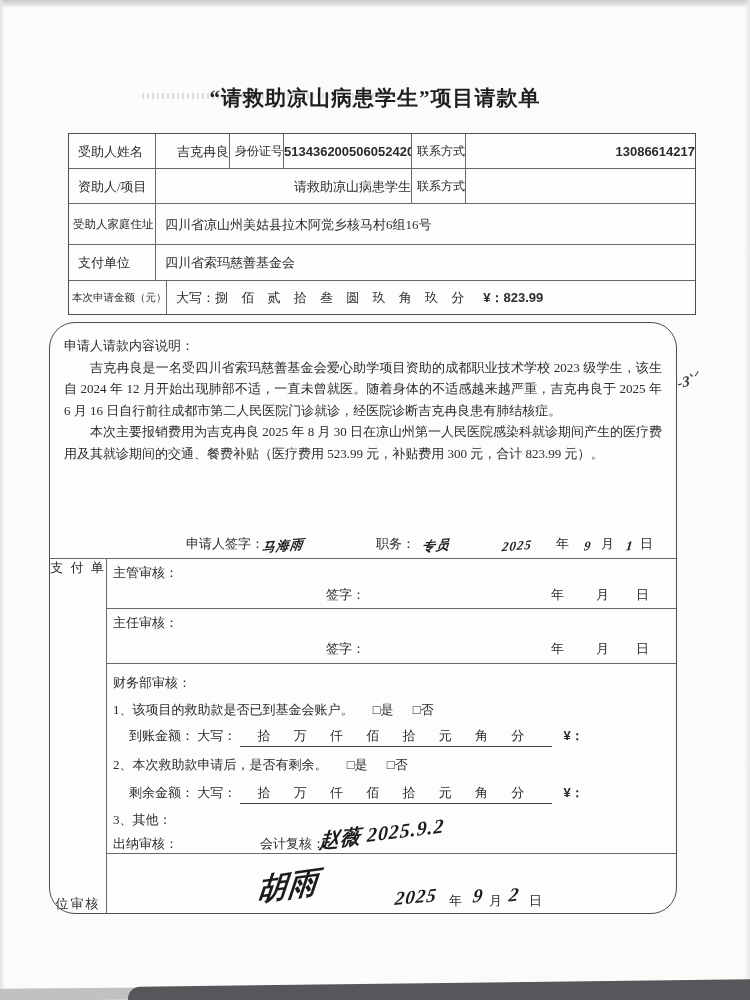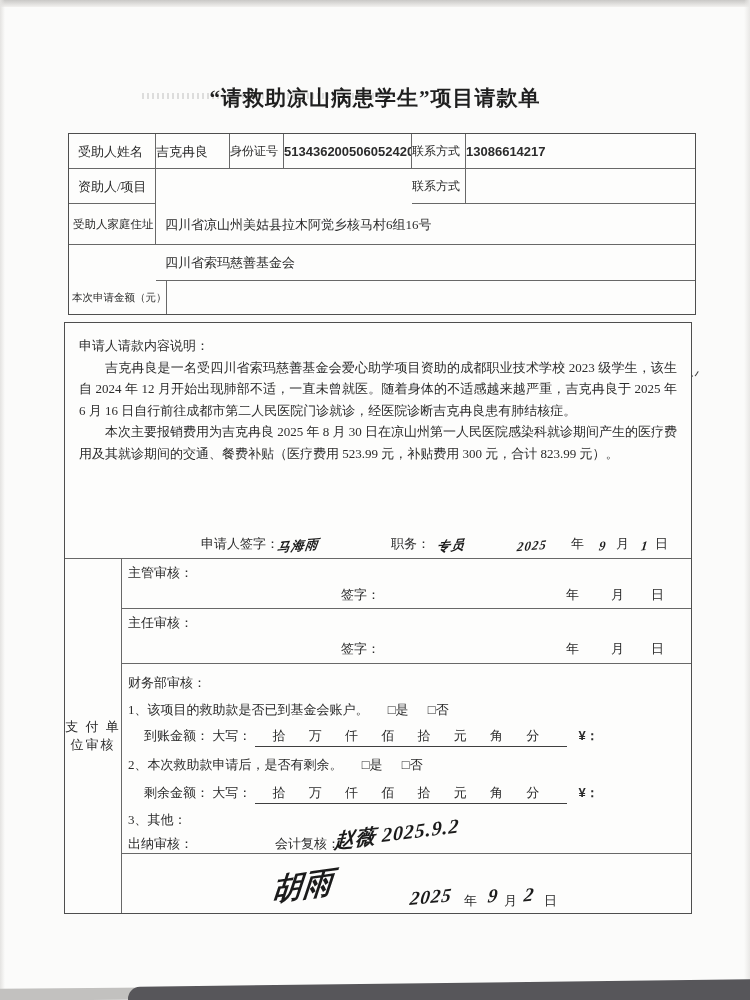--- a/index.html
+++ b/index.html
@@ -22,33 +22,33 @@
   .title{left:0;top:84px;width:750px;text-align:center;font-size:21px;font-weight:bold;letter-spacing:1px;color:#1f1f1f;}
   
   .pnote{left:668px;top:372px;font-size:15px;color:#3a3a3a;transform:rotate(-14deg) skewX(-6deg);font-style:italic;font-weight:bold;}
   .pnote sup{font-size:9px;}
   
   .tbl{border:1.2px solid #4e4e4e;background:#fdfdfc;}
   .cell{position:absolute;box-sizing:border-box;font-size:13px;overflow:hidden;white-space:nowrap;}
   .br{border-right:1px solid #686868;}
   .bb{border-bottom:1px solid #686868;}
   .lab{padding-left:9px;}
-  .ctr{text-align:left;}
+  .ctr{text-align:right;}
   .num{font-family:"Liberation Sans","DejaVu Sans",sans-serif;font-size:13px;}
   
   .stmt{padding:12px 14px 0 14px;font-size:13px;line-height:21.5px;text-align:justify;}
   .stmt p{margin:0;text-indent:2em;}
   .stmt .hd{text-indent:0;}
   
   .hw{display:inline-block;font-style:italic;font-weight:bold;color:#1b1b1b;
       transform:rotate(-5deg) skewX(-12deg);letter-spacing:1px;}
   .hw-md{font-size:19px;}
   .hw-lg{font-size:30px;transform:rotate(-8deg) skewX(-14deg);}
   
-  .sideLbl{display:flex;flex-direction:column;justify-content:center;align-items:center;font-size:13px;line-height:18px;letter-spacing:2px;}
+  .sideLbl{display:flex;flex-direction:column;justify-content:space-between;align-items:center;font-size:13px;line-height:18px;letter-spacing:2px;}
   .sigrow span{position:absolute;font-size:13px;}
   .uline{display:inline-block;border-bottom:1.2px solid #3f3f3f;padding:0 18px 1px 18px;letter-spacing:10px;}
   .chk{margin-left:16px;}
 </style>
 </head>
 <body>
 
 <div class="abs scan-top"></div>
 <div class="abs scan-left"></div>
 <div class="abs scan-right"></div>
@@ -61,32 +61,37 @@
 <div class="abs tbl" style="left:68px;top:133px;width:626px;height:180px;">
 
   <div class="cell br bb lab" style="left:0;top:0;width:87px;height:35px;line-height:35px;">受助人姓名</div>
   <div class="cell br bb ctr" style="left:87px;top:0;width:74px;height:35px;line-height:35px;">吉克冉良</div>
   <div class="cell br bb ctr" style="left:161px;top:0;width:54px;height:35px;line-height:35px;font-size:12px;">身份证号</div>
   <div class="cell br bb ctr num" style="left:215px;top:0;width:128px;height:35px;line-height:35px;font-weight:bold;">513436200506052420</div>
   <div class="cell br bb ctr" style="left:343px;top:0;width:54px;height:35px;line-height:35px;font-size:12px;">联系方式</div>
   <div class="cell bb ctr num" style="left:397px;top:0;width:229px;height:35px;line-height:35px;font-weight:bold;">13086614217</div>
 
   <div class="cell br bb lab" style="left:0;top:35px;width:87px;height:35px;line-height:35px;">资助人/项目</div>
+  <div class="cell br bb ctr" style="left:87px;top:35px;width:256px;height:35px;line-height:35px;">请救助凉山病患学生</div>
   <div class="cell br bb ctr" style="left:343px;top:35px;width:54px;height:35px;line-height:35px;font-size:12px;">联系方式</div>
   <div class="cell bb" style="left:397px;top:35px;width:229px;height:35px;line-height:35px;"></div>
 
   <div class="cell br bb" style="left:0;top:70px;width:87px;height:41px;line-height:41px;font-size:11.5px;padding-left:4px;">受助人家庭住址</div>
   <div class="cell bb lab" style="left:87px;top:70px;width:539px;height:41px;line-height:41px;">四川省凉山州美姑县拉木阿觉乡核马村6组16号</div>
 
+  <div class="cell br bb lab" style="left:0;top:111px;width:87px;height:36px;line-height:36px;">支付单位</div>
   <div class="cell br" style="left:0;top:147px;width:98px;height:33px;line-height:33px;font-size:10.5px;padding-left:3px;">本次申请金额（元）</div>
 
   <div class="cell bb lab" style="left:87px;top:111px;width:539px;height:36px;line-height:36px;">四川省索玛慈善基金会</div>
+  <div class="cell lab" style="left:98px;top:147px;width:528px;height:33px;line-height:33px;">
+    <span>大写：</span><span style="letter-spacing:5px;">捌 佰 贰 拾 叁 圆 玖 角 玖 分</span><span class="num" style="margin-left:14px;font-weight:bold;">¥：823.99</span>
+  </div>
 </div>
 
-<div class="abs tbl" style="left:64px;top:322px;width:626px;height:590px;">
+<div class="abs tbl" style="left:49px;top:322px;width:626px;height:590px;border-radius:26px;">
 
   <div class="cell bb" style="left:0;top:0;width:626px;height:236px;white-space:normal;">
     <div class="stmt">
       <p class="hd">申请人请款内容说明：</p>
       <p>吉克冉良是一名受四川省索玛慈善基金会爱心助学项目资助的成都职业技术学校 2023 级学生，该生自 2024 年 12 月开始出现肺部不适，一直未曾就医。随着身体的不适感越来越严重，吉克冉良于 2025 年 6 月 16 日自行前往成都市第二人民医院门诊就诊，经医院诊断吉克冉良患有肺结核症。</p>
       <p>本次主要报销费用为吉克冉良 2025 年 8 月 30 日在凉山州第一人民医院感染科就诊期间产生的医疗费用及其就诊期间的交通、餐费补贴（医疗费用 523.99 元，补贴费用 300 元，合计 823.99 元）。</p>
     </div>
 
     <div class="sigrow" style="position:absolute;left:0;bottom:3px;width:626px;height:26px;">
       <span style="left:136px;bottom:2px;">申请人签字：</span>

